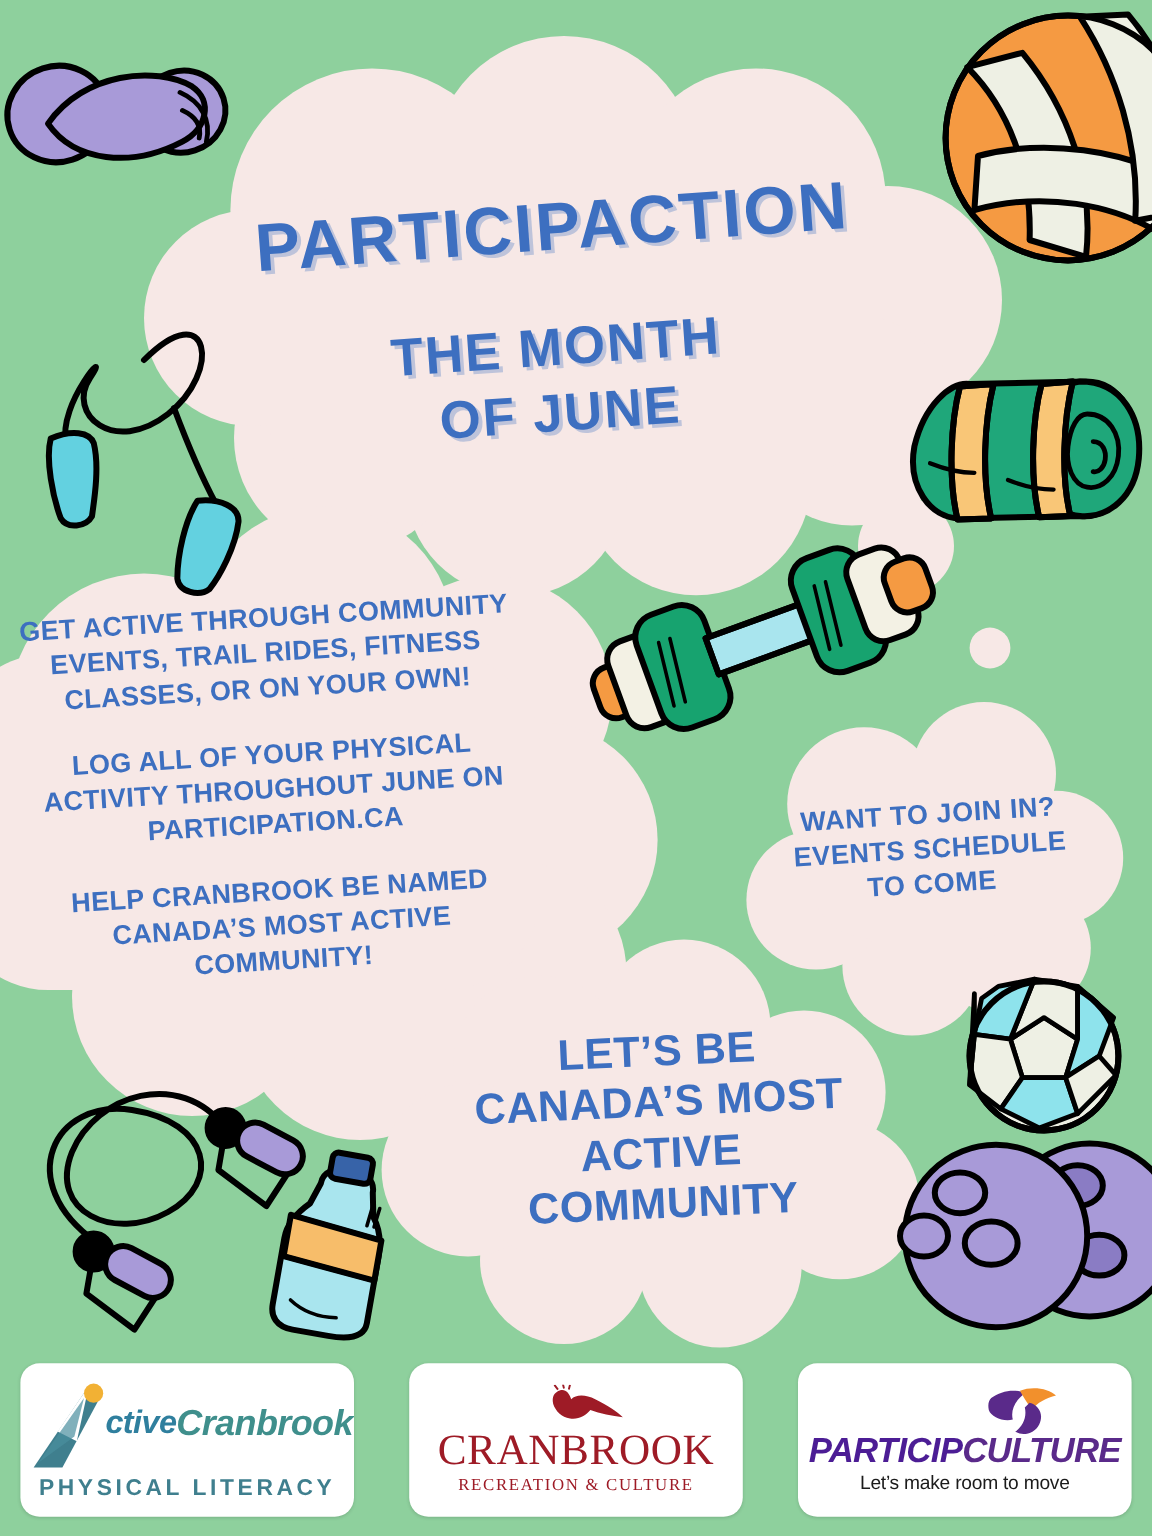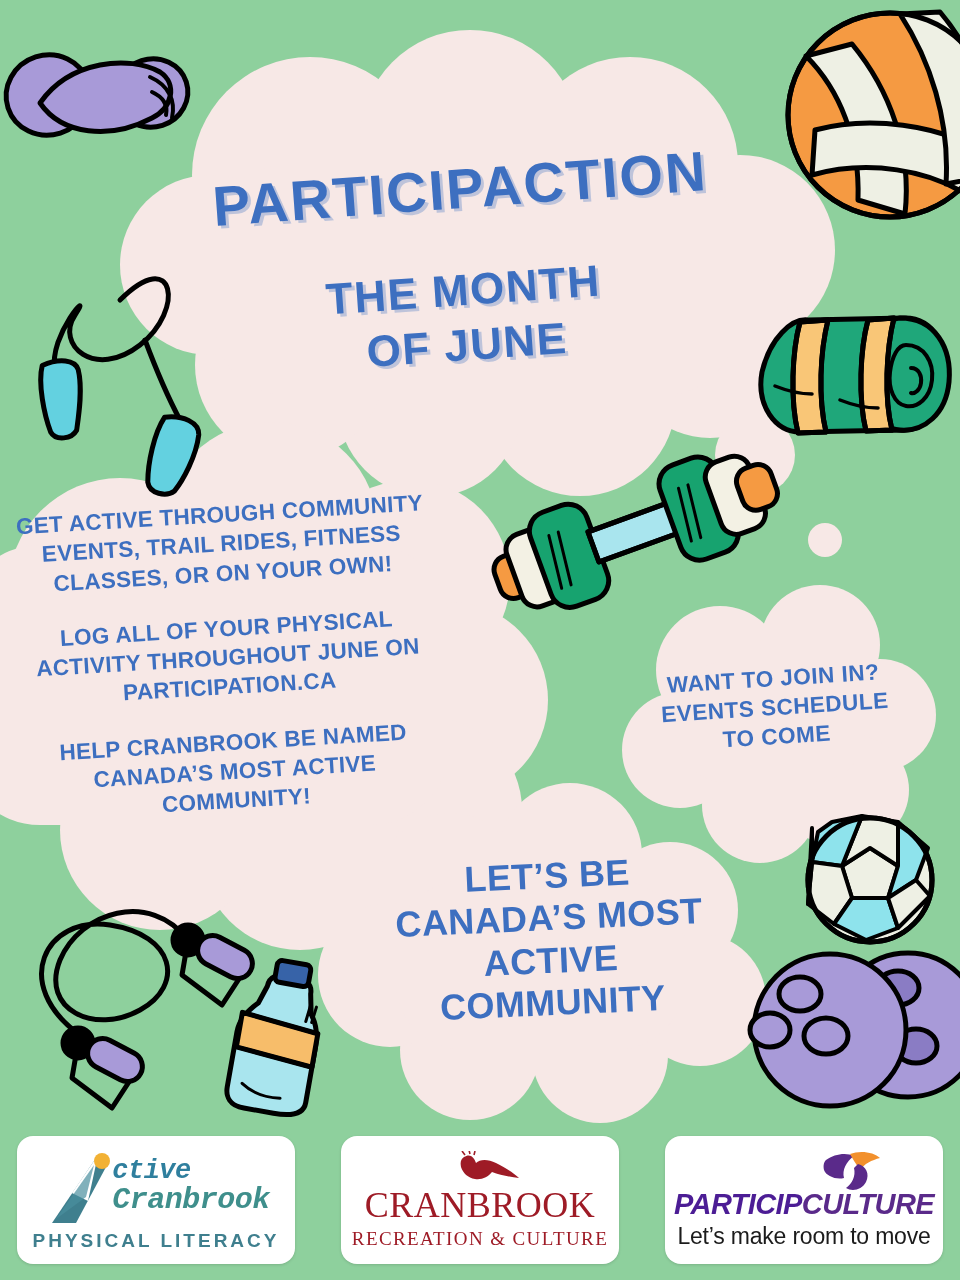--- a/index.html
+++ b/index.html
@@ -54,36 +54,36 @@
   #logos{position:absolute;left:0;bottom:16px;width:960px;height:128px;
          display:flex;justify-content:center;gap:46px;}
   .logo-card{width:278px;height:128px;background:#fff;border-radius:16px;
              display:flex;align-items:center;justify-content:center;
              box-shadow:0 1px 3px rgba(0,0,0,.14);overflow:hidden;}
   .logo-inner{display:flex;flex-direction:column;align-items:center;justify-content:center;
               width:100%;height:100%;}
 
   
   .ac-row{display:flex;align-items:center;justify-content:center;width:100%;}
-  .ac-words{display:flex;flex-direction:column;align-items:flex-start;margin-left:-4px;font-family:Liberation Mono, monospace;}
+  .ac-words{display:flex;flex-direction:row;align-items:flex-start;margin-left:-4px;}
   .ac-l1{font-size:27px;font-weight:bold;font-style:italic;color:#2f7f9e;line-height:.98;letter-spacing:-.5px;}
   .ac-l2{font-size:30px;font-weight:bold;font-style:italic;color:#3f8f8c;line-height:1.0;letter-spacing:-.5px;}
   .ac-sub{font-size:19px;font-weight:bold;color:#3f7f8e;letter-spacing:3px;margin-top:5px;}
 
   
   .cr-name{font-family:"Liberation Serif","DejaVu Serif",serif;
            font-size:36px;color:#9e1b26;letter-spacing:.5px;line-height:1;margin-top:2px;}
   .cr-sub{font-family:"Liberation Serif","DejaVu Serif",serif;
-          font-size:19px;color:#9e1b26;letter-spacing:1.4px;margin-top:5px;}
+          font-size:14px;color:#9e1b26;letter-spacing:1.4px;margin-top:5px;}
 
   
   .pa-word{font-size:29px;font-weight:bold;font-style:italic;letter-spacing:-.6px;line-height:1;}
   .pa-or{color:#4c1d95;}
   .pa-pu{color:#5a2a8a;}
-  .pa-tag{font-size:23px;color:#1b1b1b;margin-top:4px;letter-spacing:-.2px;}
+  .pa-tag{font-size:16px;color:#1b1b1b;margin-top:4px;letter-spacing:-.2px;}
 </style>
 </head>
 <body>
 
 <div id="poster">
 
   <svg class="layer" viewBox="0 0 960 1280" xmlns="http://www.w3.org/2000/svg">
     <g fill="#f7e8e6">
 
       <g>

